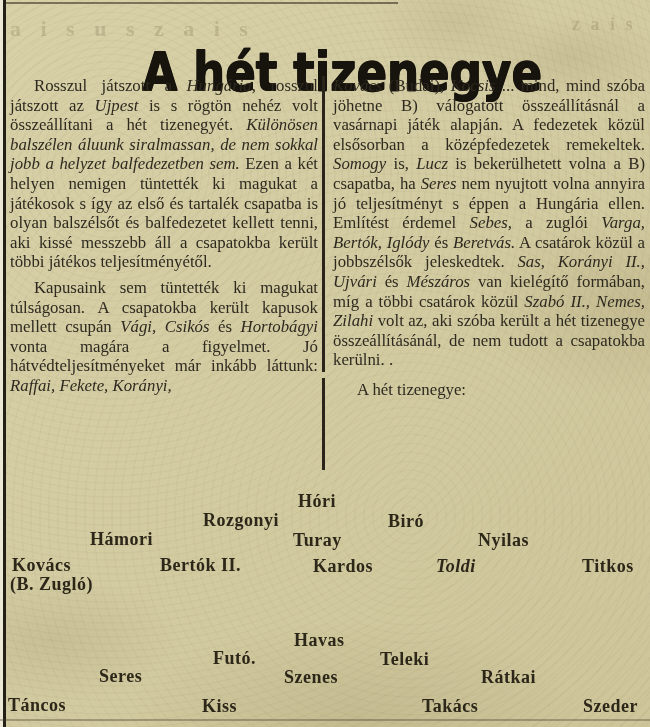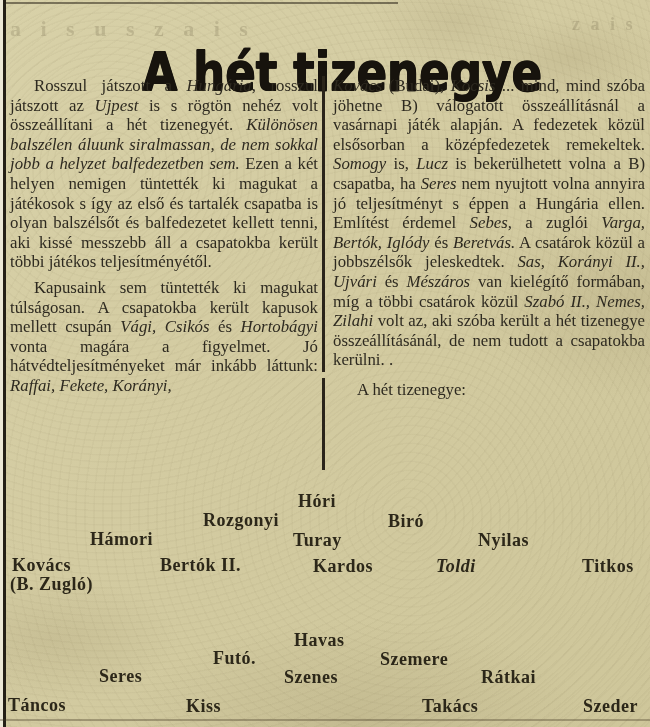--- a/index.html
+++ b/index.html
@@ -94,24 +94,24 @@
       <div class="player" style="left: 160px; top: 555px;">Bertók II.</div>
       <div class="player" style="left: 285px; top: 556px; margin-left: 28px;">Kardos</div>
       <div class="player" style="left: 436px; top: 556px; font-style: italic;">Toldi</div>
       <div class="player" style="left: 582px; top: 556px;">Titkos</div>
       <div class="player" style="left: 10px; top: 574px;">(B. Zugló)</div>
     </div>
 
   <div id="reserve-team">
       <div class="player" style="left: 294px; top: 630px;">Havas</div>
       <div class="player" style="left: 213px; top: 648px;">Futó.</div>
-      <div class="player" style="left: 380px; top: 649px;">Szemere</div>
+      <div class="player" style="left: 380px; top: 649px;">Teleki</div>
       <div class="player" style="left: 99px; top: 666px;">Seres</div>
       <div class="player" style="left: 284px; top: 667px;">Szenes</div>
       <div class="player" style="left: 481px; top: 667px;">Rátkai</div>
       <div class="player" style="left: 8px; top: 695px;">Táncos</div>
-      <div class="player" style="left: 186px; top: 696px; text-align: center;">Kiss</div>
+      <div class="player" style="left: 202px; top: 696px; text-align: center;">Kiss</div>
       <div class="player" style="left: 292px; top: 736px; margin-left: 28px;">Teleki</div>
       <div class="player" style="left: 422px; top: 696px;">Takács</div>
       <div class="player" style="left: 583px; top: 696px;">Szeder</div>
     </div>
 
 </div>
 
 </body></html>

